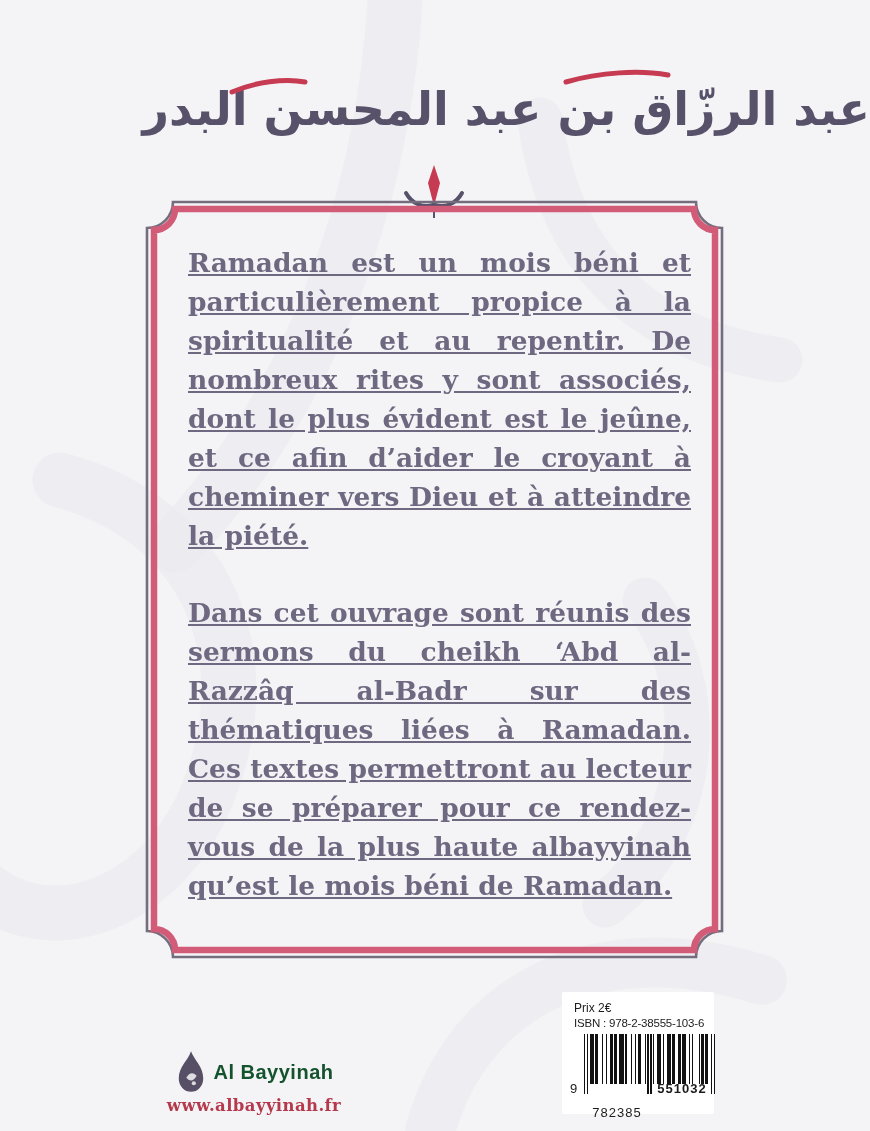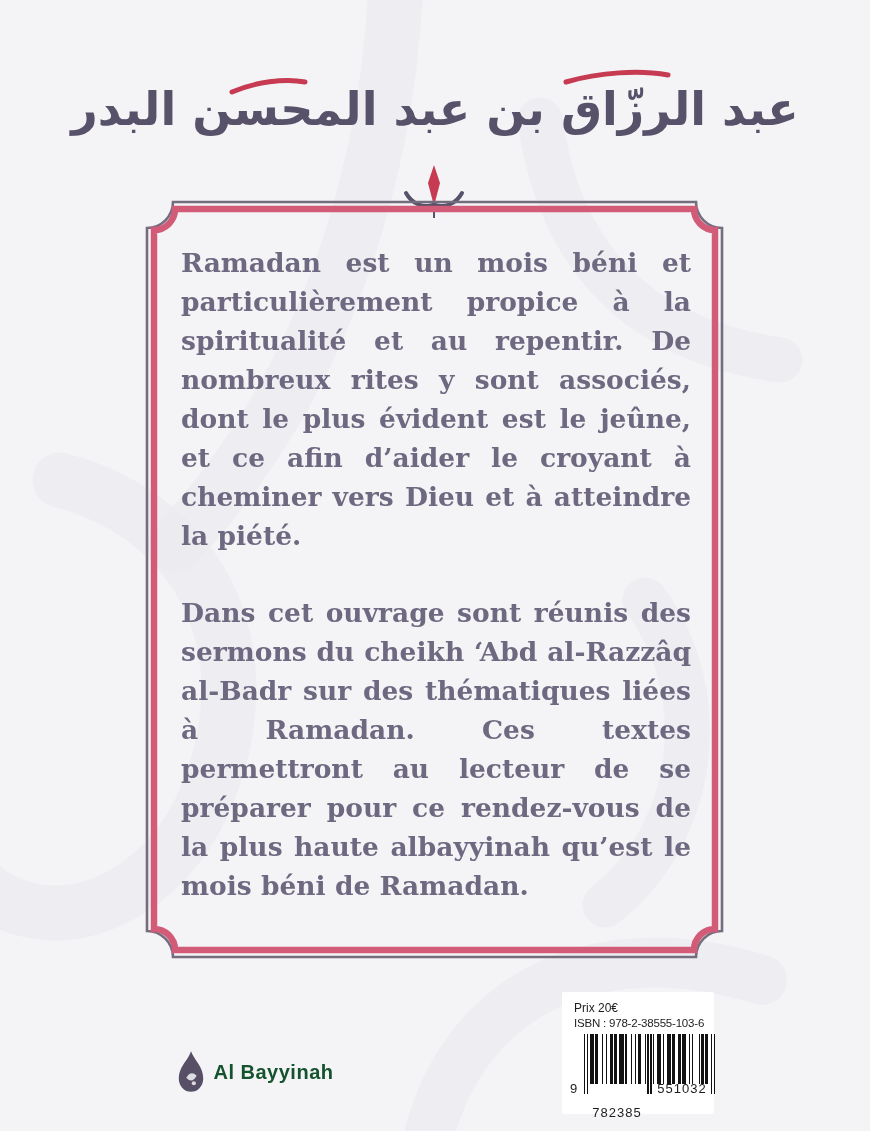--- a/index.html
+++ b/index.html
@@ -17,21 +17,21 @@
   .page{
     position:relative;width:870px;height:1131px;overflow:hidden;
     background:var(--bg);
     font-family:"Liberation Sans",sans-serif;
   }
   .watermark{position:absolute;inset:0;pointer-events:none;}
   .watermark path{fill:none;stroke:var(--watermark);stroke-linecap:round;opacity:.55;}
 
   .calligraphy{
     position:absolute;top:66px;left:0;right:0;
-    text-align:center;direction:rtl;white-space:nowrap;
+    text-align:right;direction:rtl;white-space:nowrap;
     font-family:"DejaVu Sans",sans-serif;font-weight:bold;
     font-size:46px;line-height:1.9;color:var(--slate);
     letter-spacing:0;
   }
   .swash{position:absolute;left:0;top:0;pointer-events:none;}
   .swash path{fill:none;stroke:var(--calli-red);stroke-width:5;stroke-linecap:round;}
 
   .frame-svg{position:absolute;inset:0;pointer-events:none;}
   .frame-outer{fill:none;stroke:var(--border-grey);stroke-width:2.6;}
   .frame-inner{fill:none;stroke:var(--accent-pink);stroke-width:6.5;}
@@ -40,21 +40,21 @@
   .orn-petal{fill:var(--calli-red);}
   .orn-leaf{fill:none;stroke:var(--slate);stroke-width:4;stroke-linecap:round;}
   .orn-stem{stroke:var(--slate);stroke-width:2;}
 
   .synopsis{
     position:absolute;left:181px;top:243px;width:510px;
     font-family:"DejaVu Serif",serif;font-weight:bold;
     font-size:26.5px;line-height:39px;color:var(--text-purple);
     text-align:justify;text-align-last:left;
   }
-  .synopsis p{margin:0 0 38px 0;}
+  .synopsis p{margin:0 0 38px 7px;text-decoration:underline;}
 
   .publisher{position:absolute;left:143px;top:1049px;width:222px;}
   .publisher-row{display:flex;align-items:center;justify-content:center;gap:7px;}
   .publisher-name{
     font-family:"Liberation Sans",sans-serif;font-weight:600;
     font-size:20px;color:#14532d;letter-spacing:.5px;
   }
   .publisher-site{
     margin-top:1px;text-align:center;
     font-family:"DejaVu Serif",serif;font-weight:bold;
@@ -72,21 +72,21 @@
   }
   .isbn-label{font-size:11.5px;letter-spacing:-.2px;}
   .bars{position:relative;height:66px;margin-top:3px;}
   .bar{position:absolute;top:0;background:#111111;}
   .bc-digit{
     position:absolute;top:47px;font-family:"Liberation Sans",sans-serif;
     font-size:13px;color:var(--ink);text-align:center;letter-spacing:1px;
   }
   .bc-first{left:-4px;width:10px;text-align:left;letter-spacing:0;}
   .bc-g1{left:14px;width:58px;margin-top:24px;}
-  .bc-g2{left:79px;width:58px;}
+  .bc-g2{left:79px;width:58px;font-weight:bold;}
 </style>
 </head>
 <body>
 
 <div class="page">
 
   <svg class="watermark" width="870" height="1131" viewBox="0 0 870 1131">
     <path d="M395 0 C 385 170 330 380 175 545" stroke-width="55"></path>
     <path d="M60 480 C 210 520 265 660 205 800 C 155 912 40 945 -25 880" stroke-width="55"></path>
     <path d="M430 1131 C 470 990 600 930 762 980" stroke-width="50"></path>
@@ -120,24 +120,25 @@
 
   <div class="publisher">
     <div class="publisher-row">
       <svg width="32" height="46" viewBox="0 0 34 48">
         <path d="M17 2 C 20 11 30 18 30 31 A 13 14 0 1 1 4 31 C 4 18 14 12 17 2 Z" fill="#574f66"></path>
         <path d="M12 30 q5 -8 11 -2 q-5 9 -11 2 Z" fill="#f4f4f6" opacity="0.85"></path>
         <circle cx="20" cy="36" r="2.2" fill="#f4f4f6" opacity="0.85"></circle>
       </svg>
       <span class="publisher-name">Al Bayyinah</span>
     </div>
+    <div class="publisher-site">www.albayyinah.fr</div>
   </div>
 
   <div class="isbn-panel">
-    <div class="price-label">Prix 20€</div>
+    <div class="price-label">Prix 2€</div>
     <div class="isbn-label">ISBN : 978-2-38555-103-6</div>
     <div class="bars" id="bars">
       <span class="bc-digit bc-first">9</span>
       <span class="bc-digit bc-g1">782385</span>
       <span class="bc-digit bc-g2">551032</span>
     <div class="bar" style="left: 10px; width: 1.38px; height: 60px;"></div>
         <div class="bar" style="left: 12.76px; width: 1.38px; height: 60px;"></div>
         <div class="bar" style="left: 15.52px; width: 1.38px; height: 50px;"></div>
         <div class="bar" style="left: 16.9px; width: 1.38px; height: 50px;"></div>
         <div class="bar" style="left: 18.28px; width: 1.38px; height: 50px;"></div>

